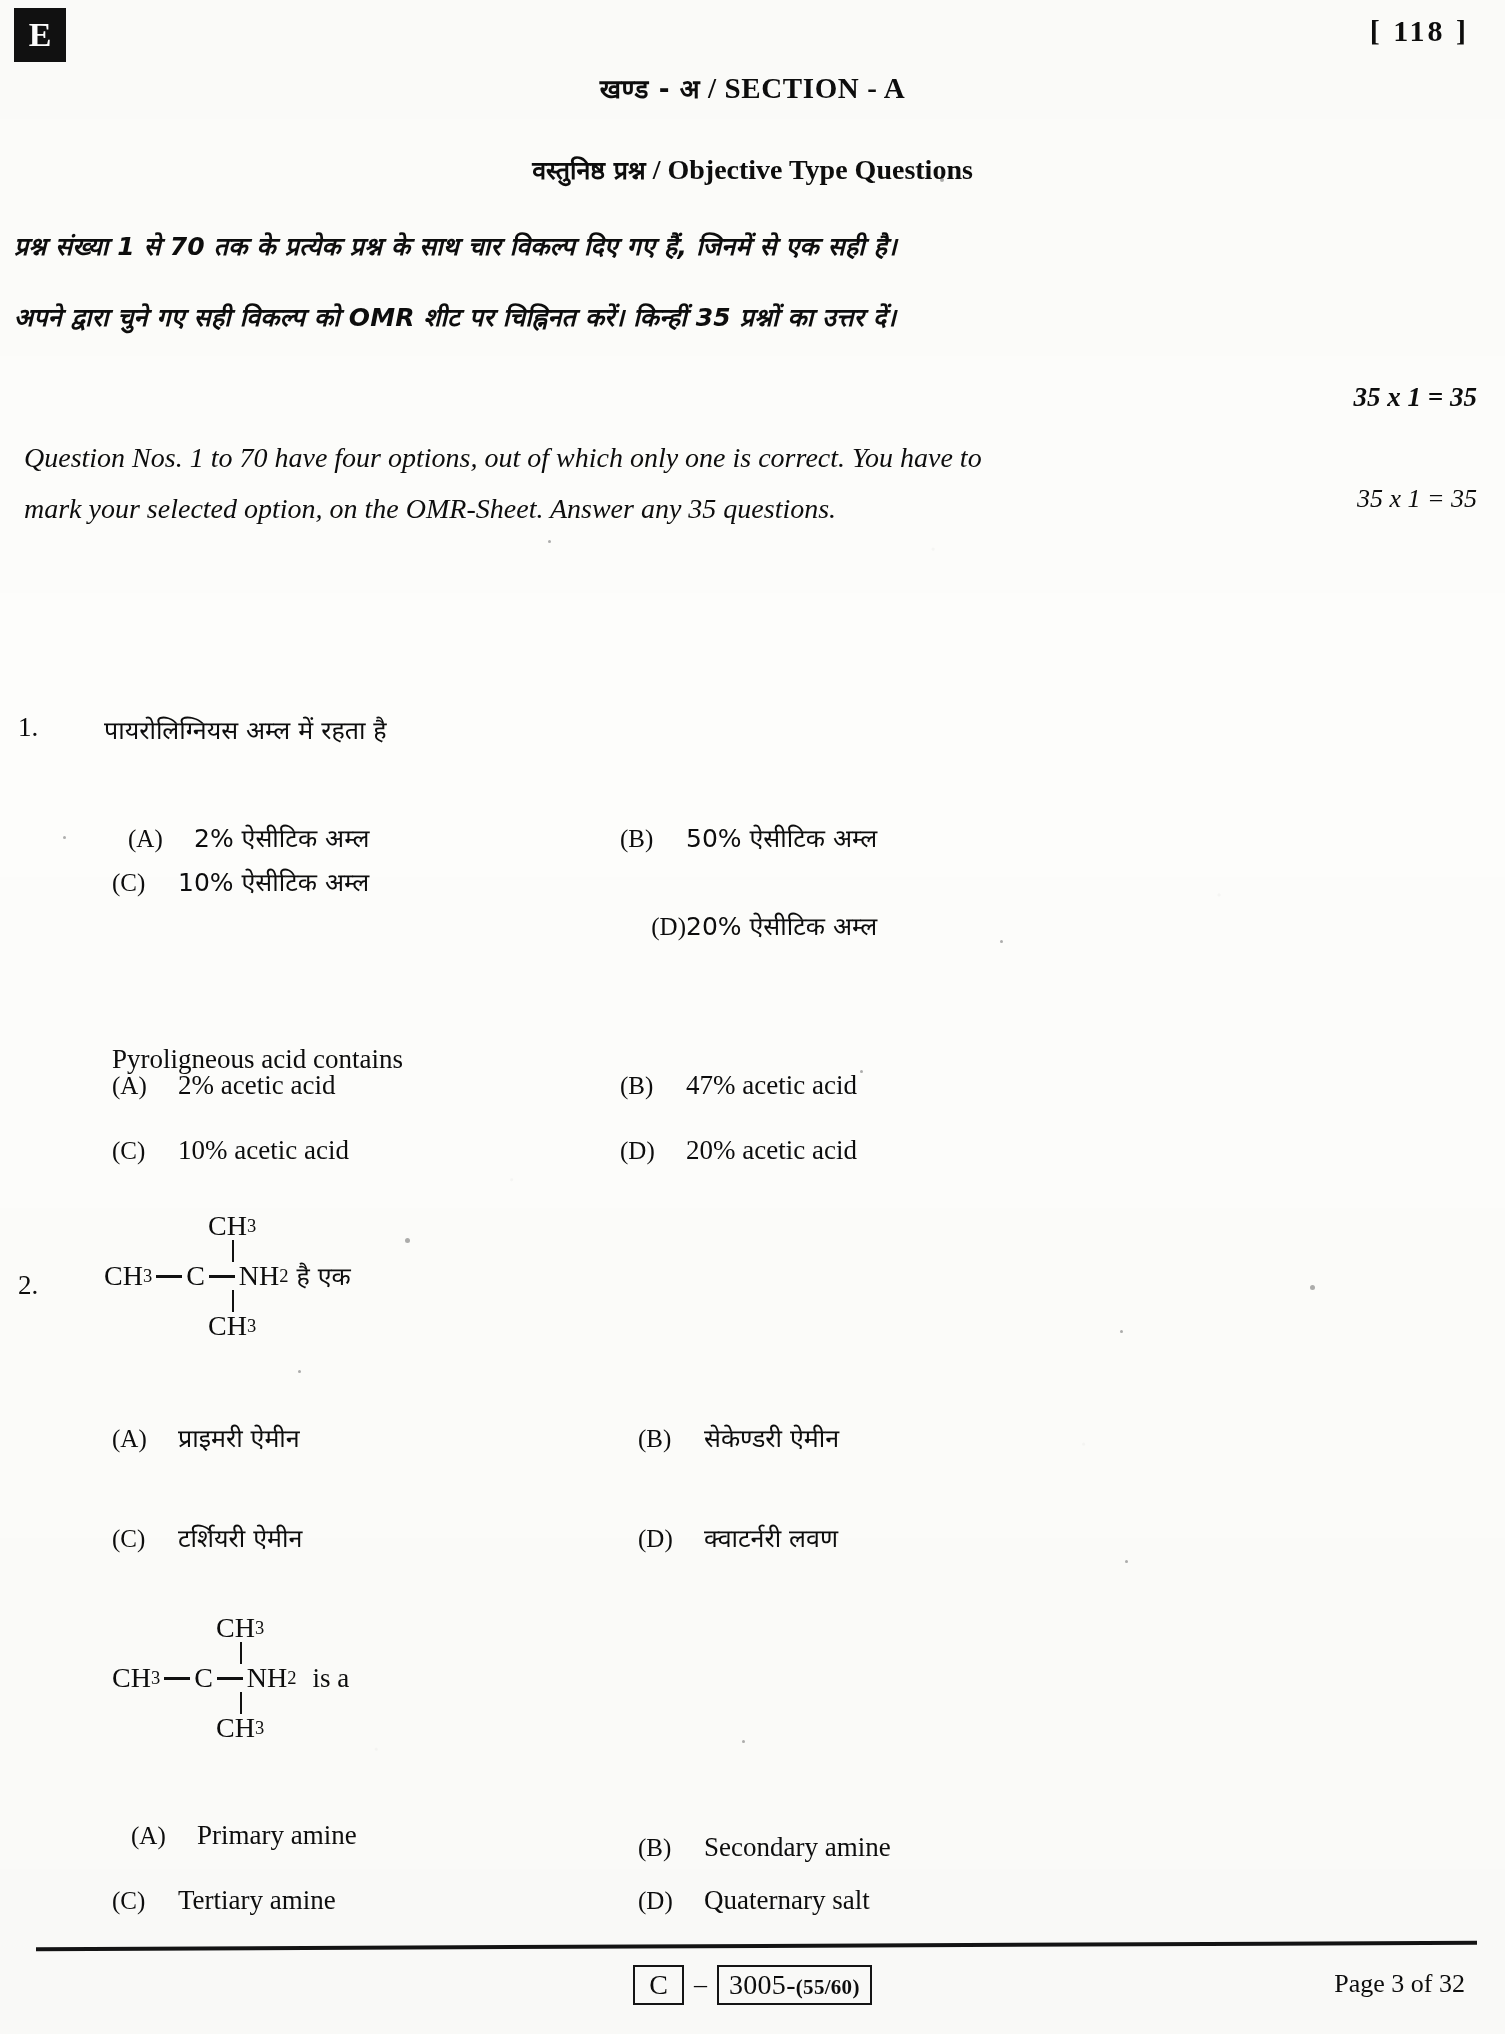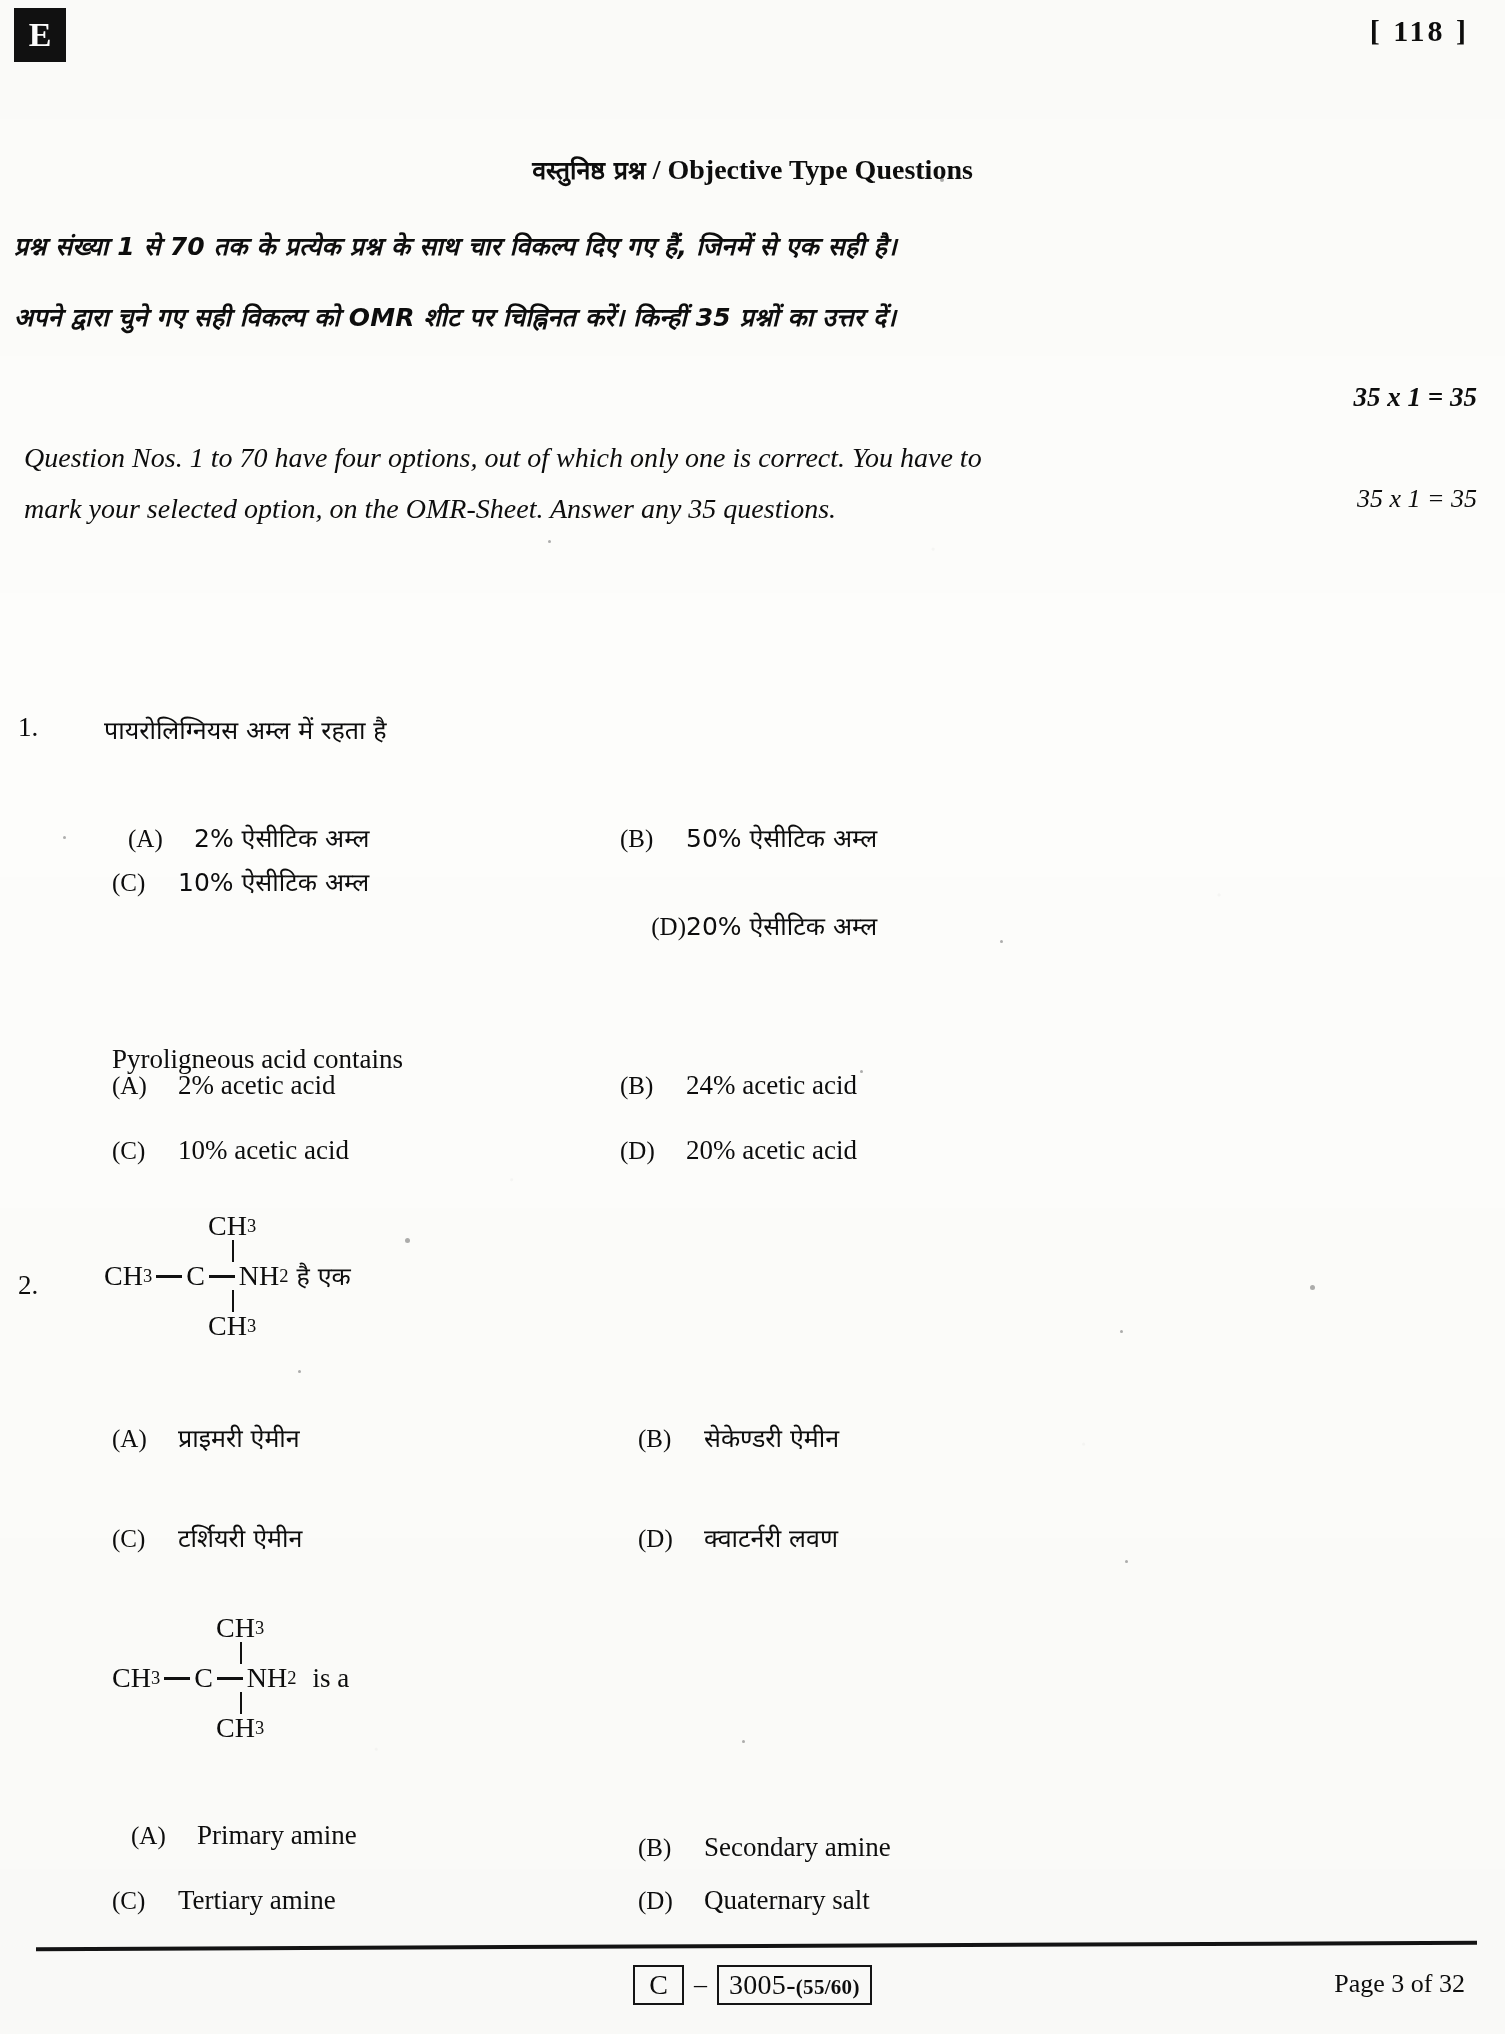--- a/index.html
+++ b/index.html
@@ -251,20 +251,24 @@
   }
 </style>
 </head>
 <body>
 
 <div class="page">
 
   <div class="corner-mark">E</div>
   <div class="code-bracket">[ 118 ]</div>
 
+  <div class="section-head">
+    <span class="dev">खण्ड - अ</span>
+    <span>/ SECTION - A</span>
+  </div>
 
   <div class="objective-head">
     <span class="dev">वस्तुनिष्ठ प्रश्न</span>
     <span>/ Objective Type Questions</span>
   </div>
 
   <div class="hi-instr l1">प्रश्न संख्या 1 से 70 तक के प्रत्येक प्रश्न के साथ चार विकल्प दिए गए हैं, जिनमें से एक सही है।</div>
   <div class="hi-instr l2">अपने द्वारा चुने गए सही विकल्प को OMR शीट पर चिह्निनत करें। किन्हीं 35 प्रश्नों का उत्तर दें।</div>
   <div class="marks-hi">35 x 1 = 35</div>
 
@@ -287,21 +291,21 @@
   <div class="opt hi" style="left:620px; top:908px;text-align:right;">
     <span class="lab">(D)</span><span class="txt">20% ऐसीटिक अम्ल</span>
   </div>
 
   <div class="qstem en" style="left:112px; top:1044px;">Pyroligneous acid contains</div>
 
   <div class="opt en" style="left:112px; top:1070px;">
     <span class="lab">(A)</span><span class="txt">2% acetic acid</span>
   </div>
   <div class="opt en" style="left:620px; top:1070px;">
-    <span class="lab">(B)</span><span class="txt">24% acetic acid</span>
+    <span class="lab">(B)</span><span class="txt">47% acetic acid</span>
   </div>
   <div class="opt en" style="left:112px; top:1135px;">
     <span class="lab">(C)</span><span class="txt">10% acetic acid</span>
   </div>
   <div class="opt en" style="left:620px; top:1135px;">
     <span class="lab">(D)</span><span class="txt">20% acetic acid</span>
   </div>
 
   <div class="qnum" style="left:18px; top:1270px;">2.</div>
 

